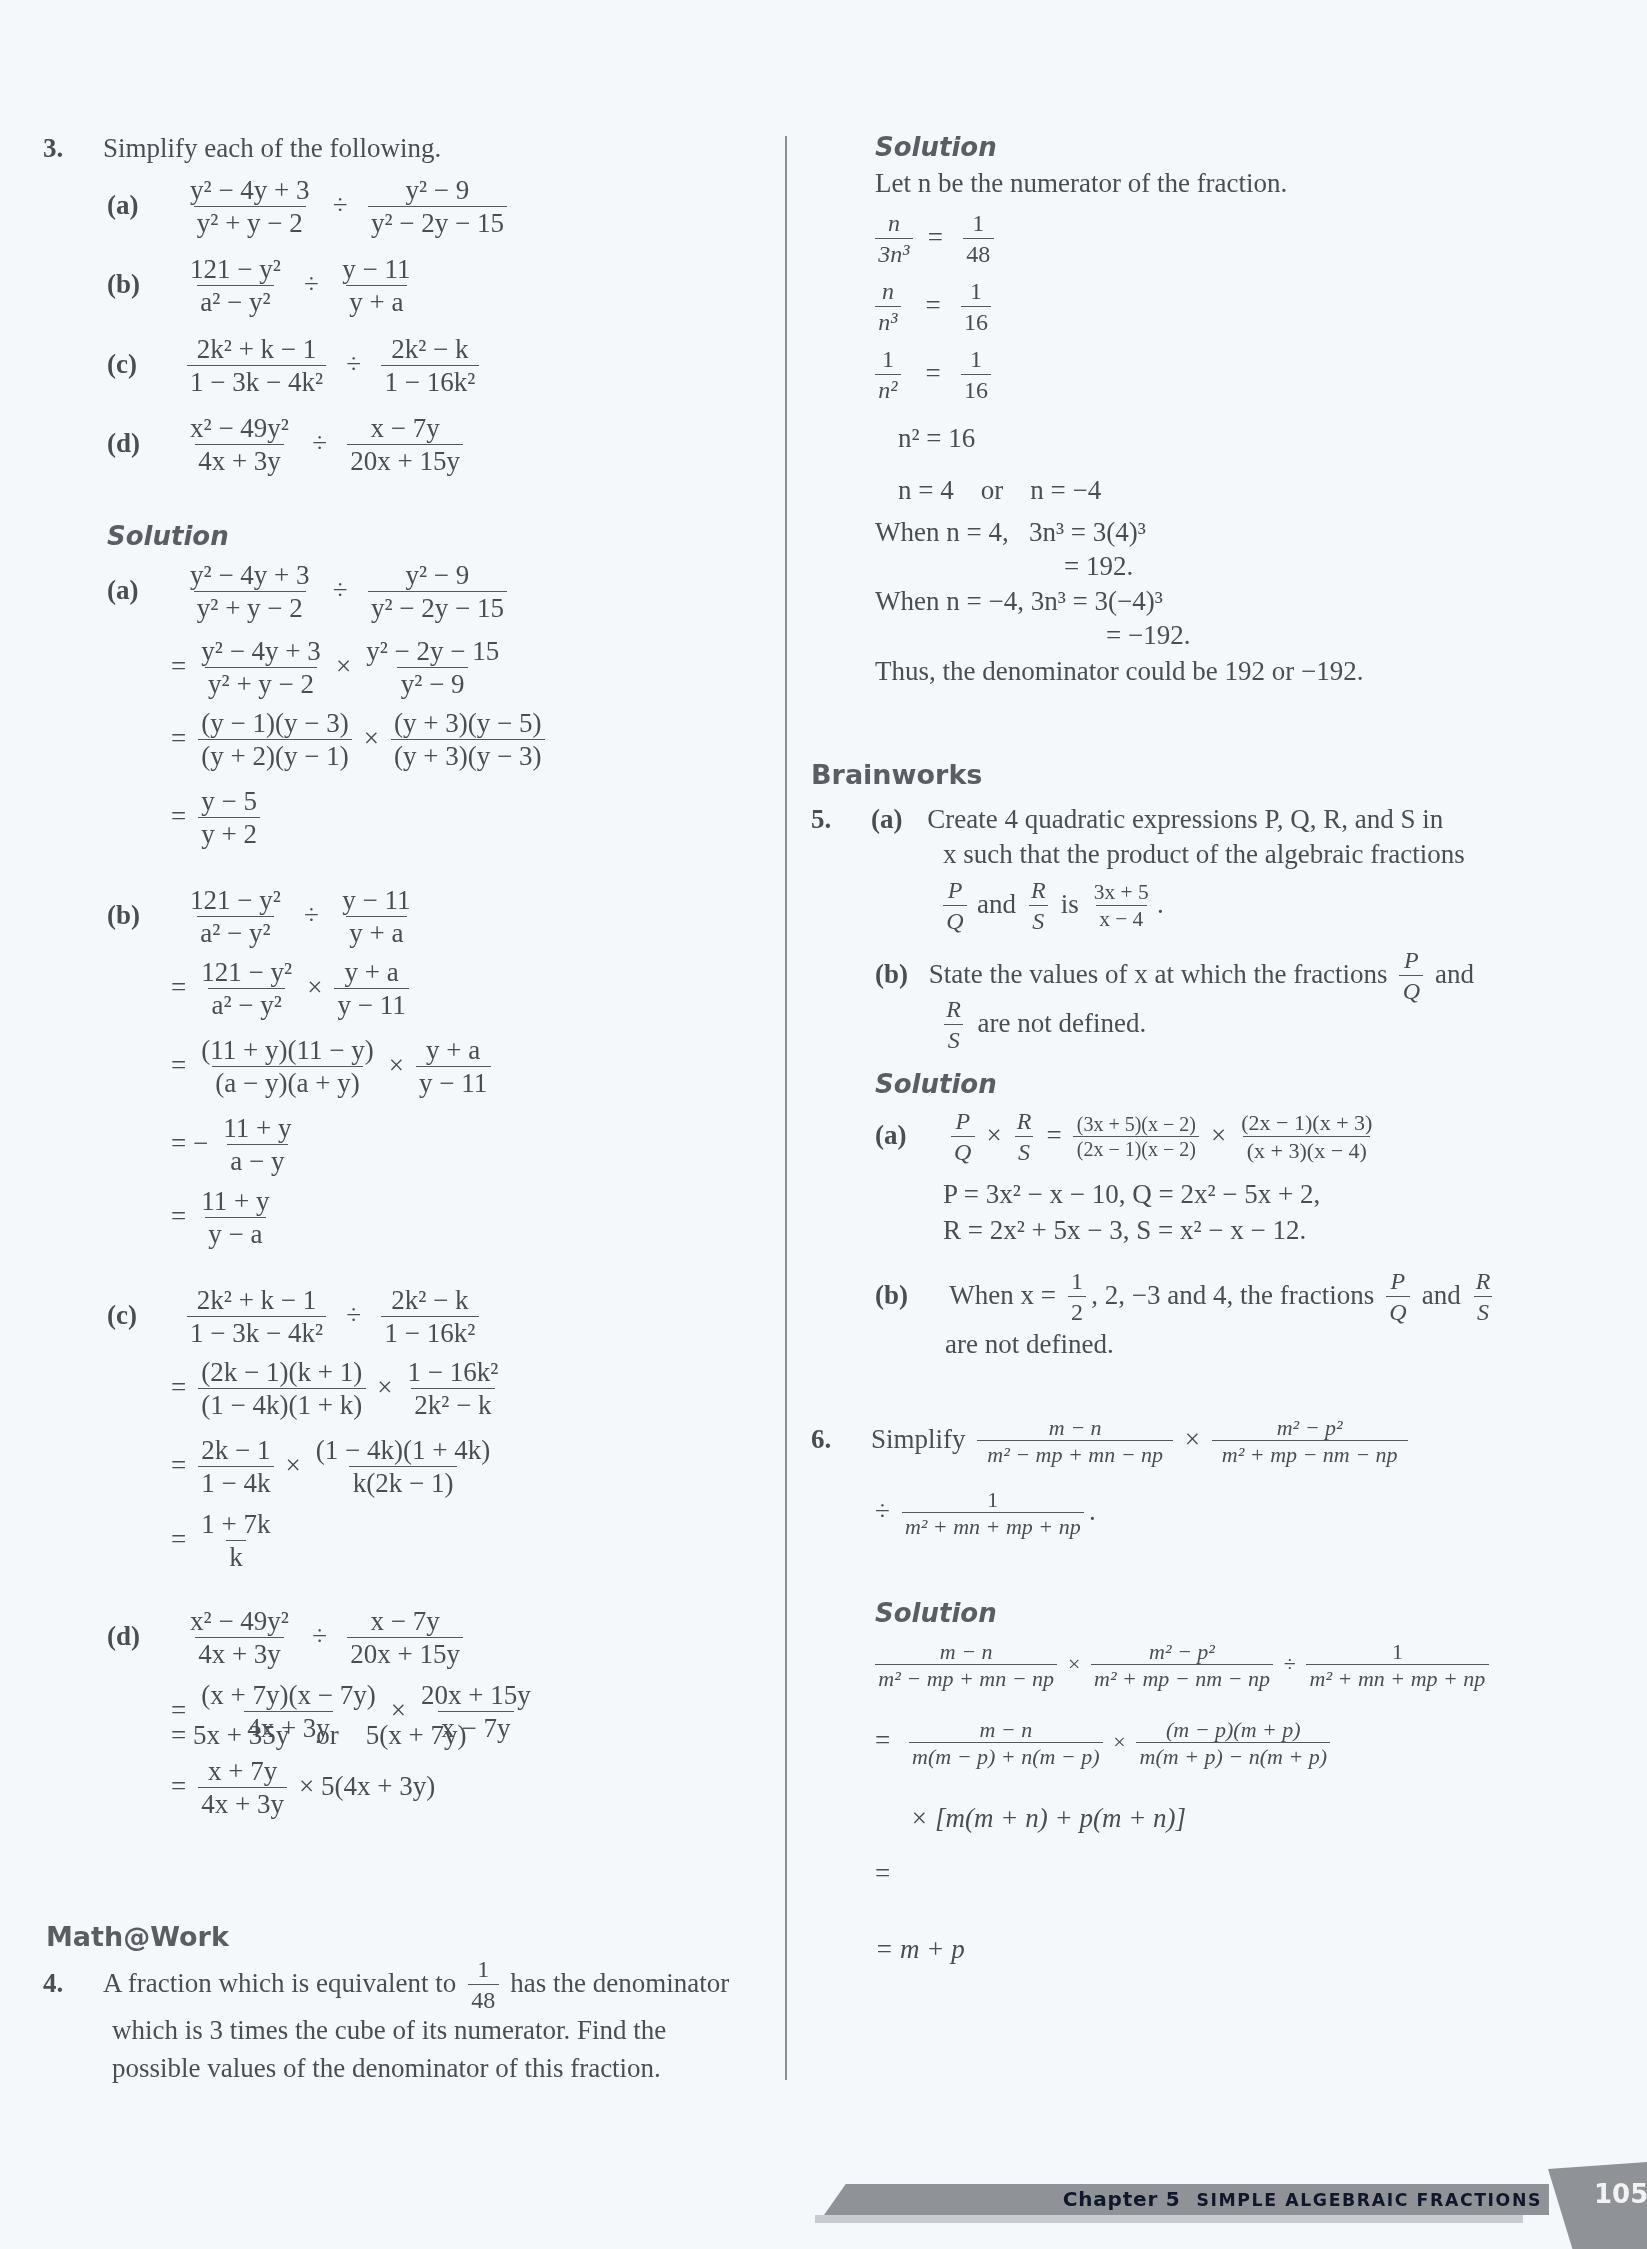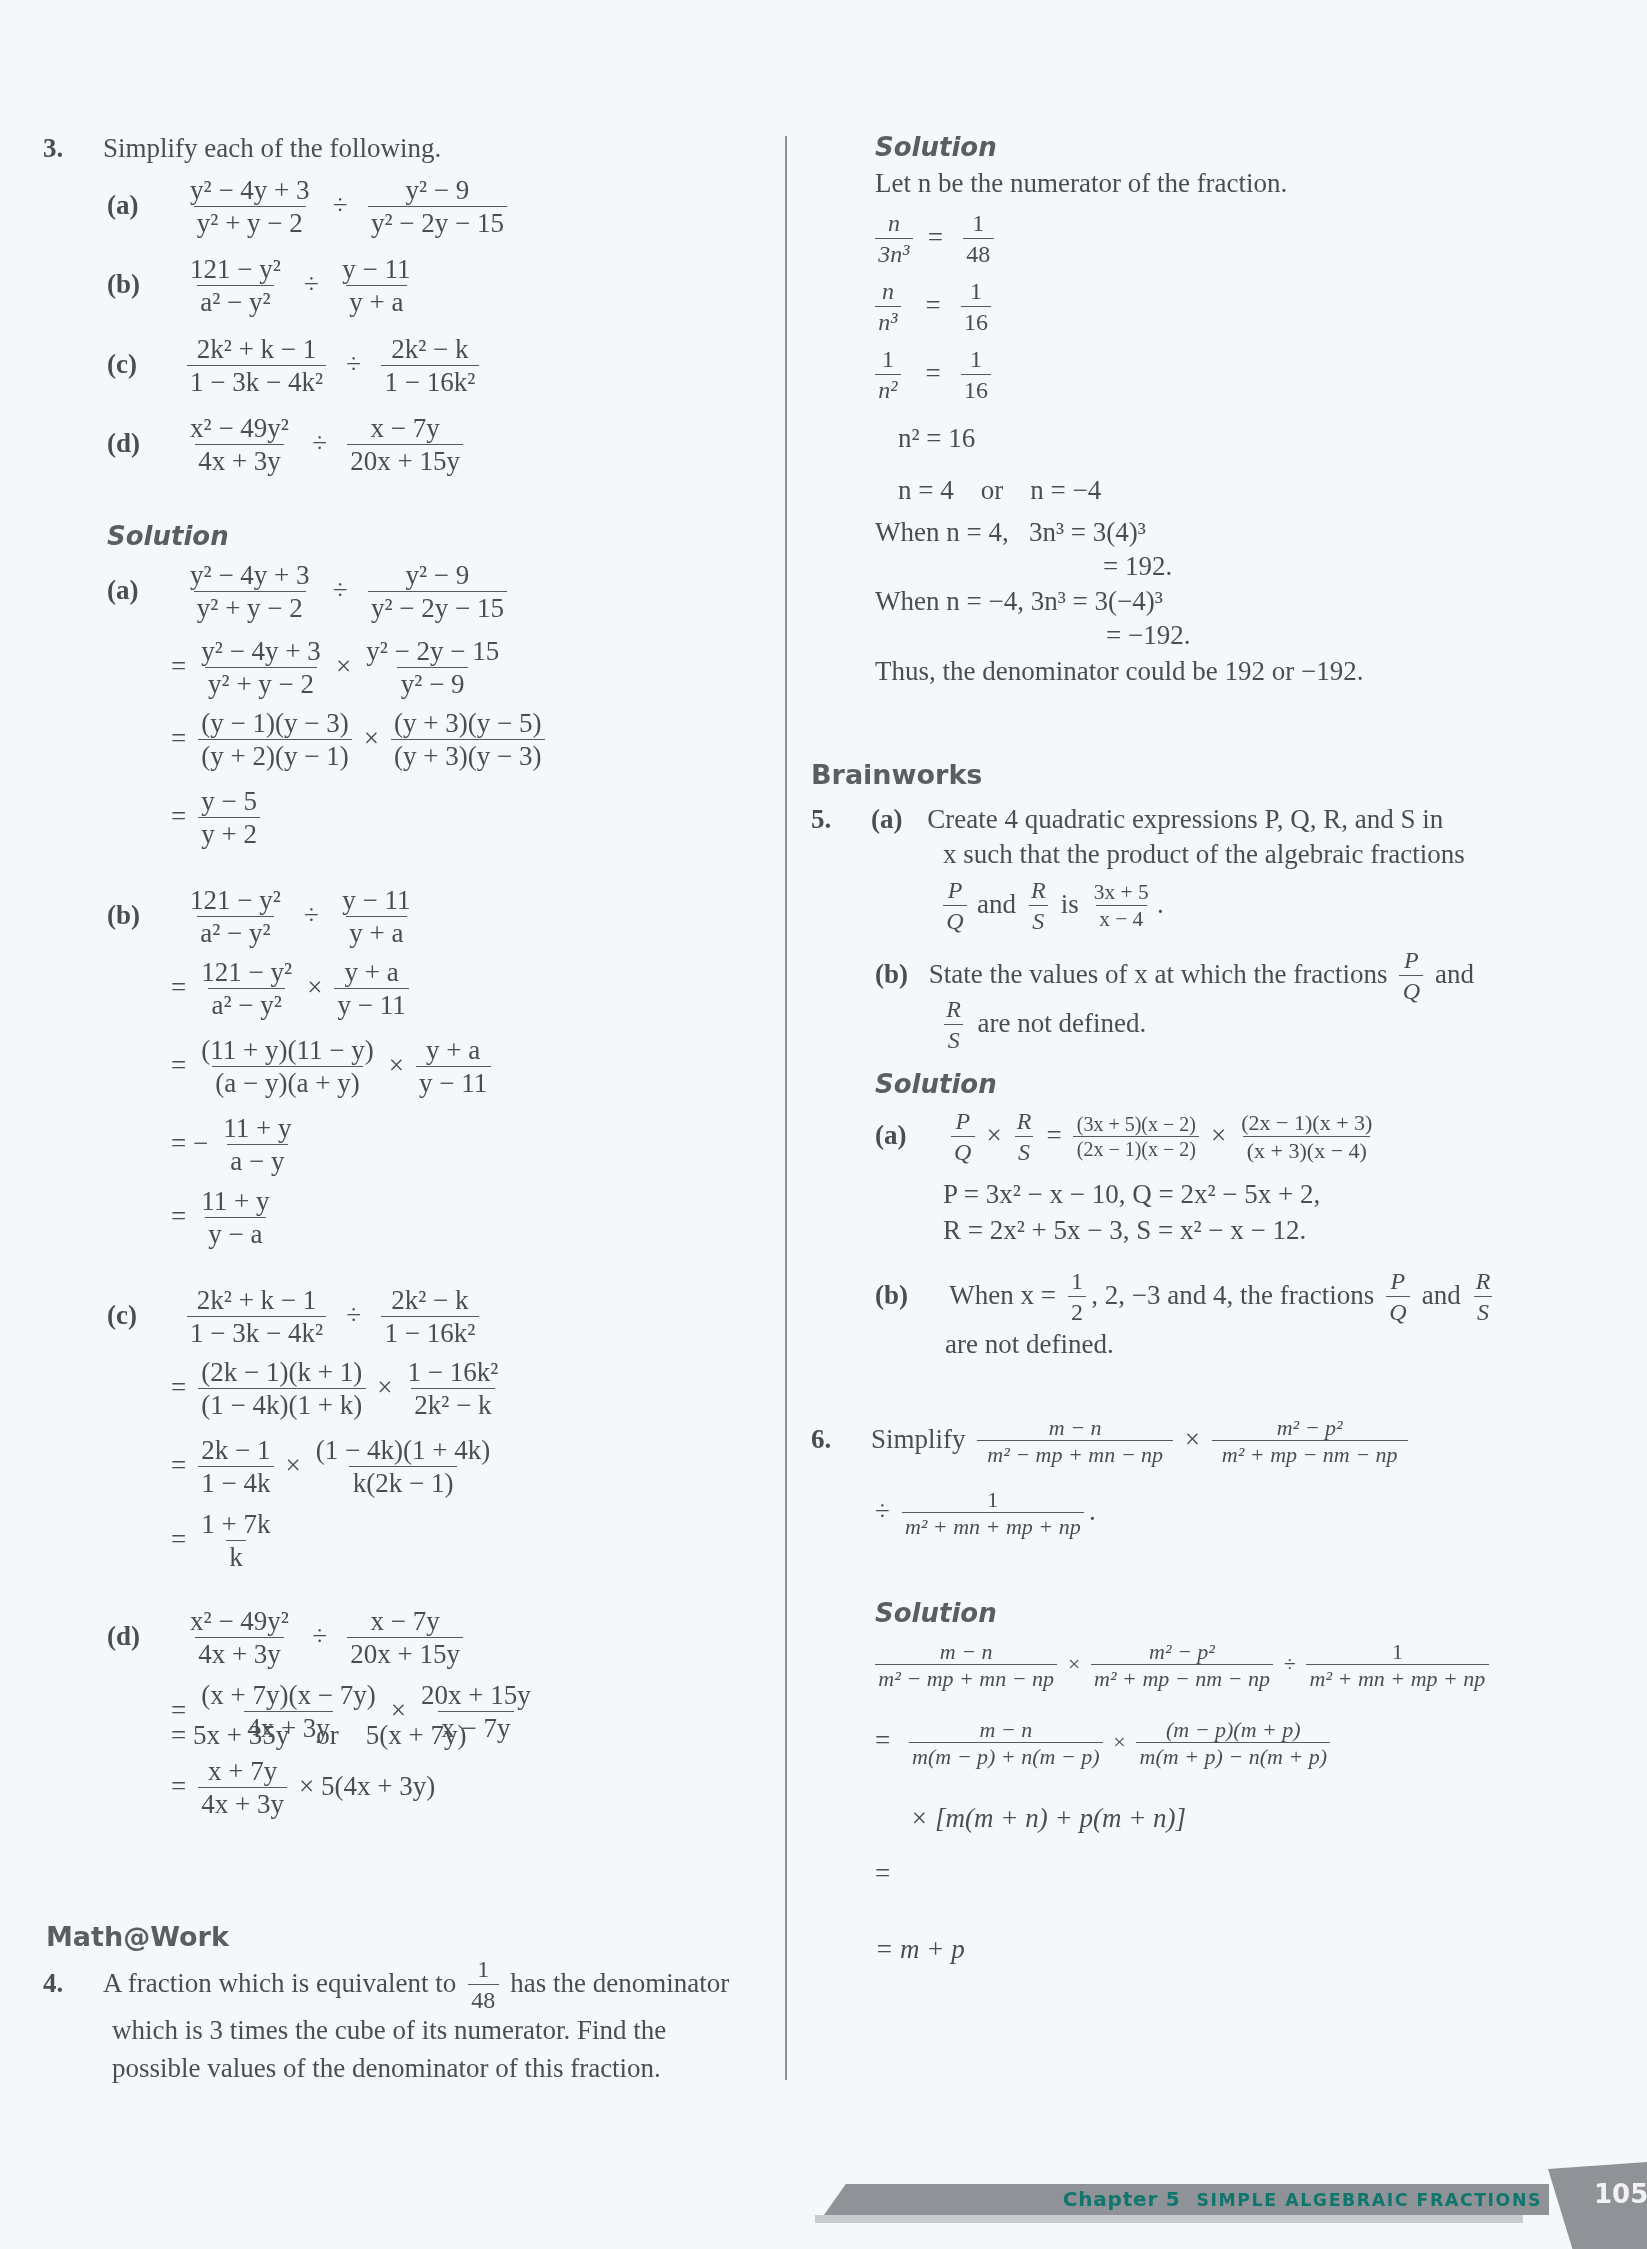--- a/index.html
+++ b/index.html
@@ -16,21 +16,21 @@
   .frac .n{padding:0 3.3px;line-height:1.15;}
   .frac .d{padding:0 3.3px;border-top:1.6px solid #55585d;line-height:1.25;}
   .op{margin:0 8.2px;}
   .fs{font-size:24px;}
   .divider{position:absolute;left:785px;top:136px;width:1.6px;height:1944px;background:#8c9095;}
   .banner{position:absolute;left:824px;top:2184px;width:725px;height:31px;background:#8f9296;
           clip-path:polygon(3% 0,100% 0,100% 100%,0 100%);}
   .banner-light{position:absolute;left:815px;top:2215px;width:708px;height:8.2px;background:#c8cbcf;}
   .tab{position:absolute;left:1548px;top:2162px;width:99px;height:88px;background:#8f9296;
        clip-path:polygon(0 8%,100% 0,100% 100%,25% 100%);}
-  .banner-text{position:absolute;right:105px;top:2184px;height:48px;line-height:31px;color:#0f766e;
+  .banner-text{position:absolute;right:105px;top:2184px;height:48px;line-height:31px;color:#0f172a;
        font-family:"DejaVu Sans","Liberation Sans",sans-serif;font-weight:bold;font-size:20px;letter-spacing:0.8px;}
   .page-num{position:absolute;left:1594px;top:2179px;color:#f2f2f2;
        font-family:"DejaVu Sans","Liberation Sans",sans-serif;font-weight:bold;font-size:26px;}
 </style>
 </head>
 <body>
 
 <div class="divider"></div>
 
 <div class="abs t" style="left:43px;top:132px;">
@@ -310,21 +310,21 @@
     </span>
   <span class="op" style="margin-left:18px;">=</span>
   <span class="frac fs">
       <span class="n">1</span>
       <span class="d">16</span>
     </span>
 </div>
 <div class="abs t" style="left:898px;top:422px;">n² = 16</div>
 <div class="abs t" style="left:898px;top:474px;white-space:pre;">n = 4    or    n = −4</div>
 <div class="abs t" style="left:875px;top:516px;white-space:pre;">When n = 4,   3n³ = 3(4)³</div>
-<div class="abs t" style="left:1103px;top:550px;font-family:Liberation Serif, serif;">= 192.</div>
+<div class="abs t" style="left:1064px;top:550px;font-family:Liberation Serif, serif;">= 192.</div>
 <div class="abs t" style="left:875px;top:585px;white-space:pre;">When n = −4, 3n³ = 3(−4)³</div>
 <div class="abs t" style="left:1106px;top:619px;">= −192.</div>
 <div class="abs t" style="left:875px;top:655px;">Thus, the denominator could be 192 or −192.</div>
 
 <div class="abs head" style="left:811px;top:759px;">Brainworks</div>
 <div class="abs t" style="left:811px;top:803px;">
   <span class="num">5.</span>
   <span class="lbl" style="margin-left:33px;">(a)</span>
   <span style="margin-left:18px;">Create 4 quadratic expressions P, Q, R, and S in</span>
 </div>

